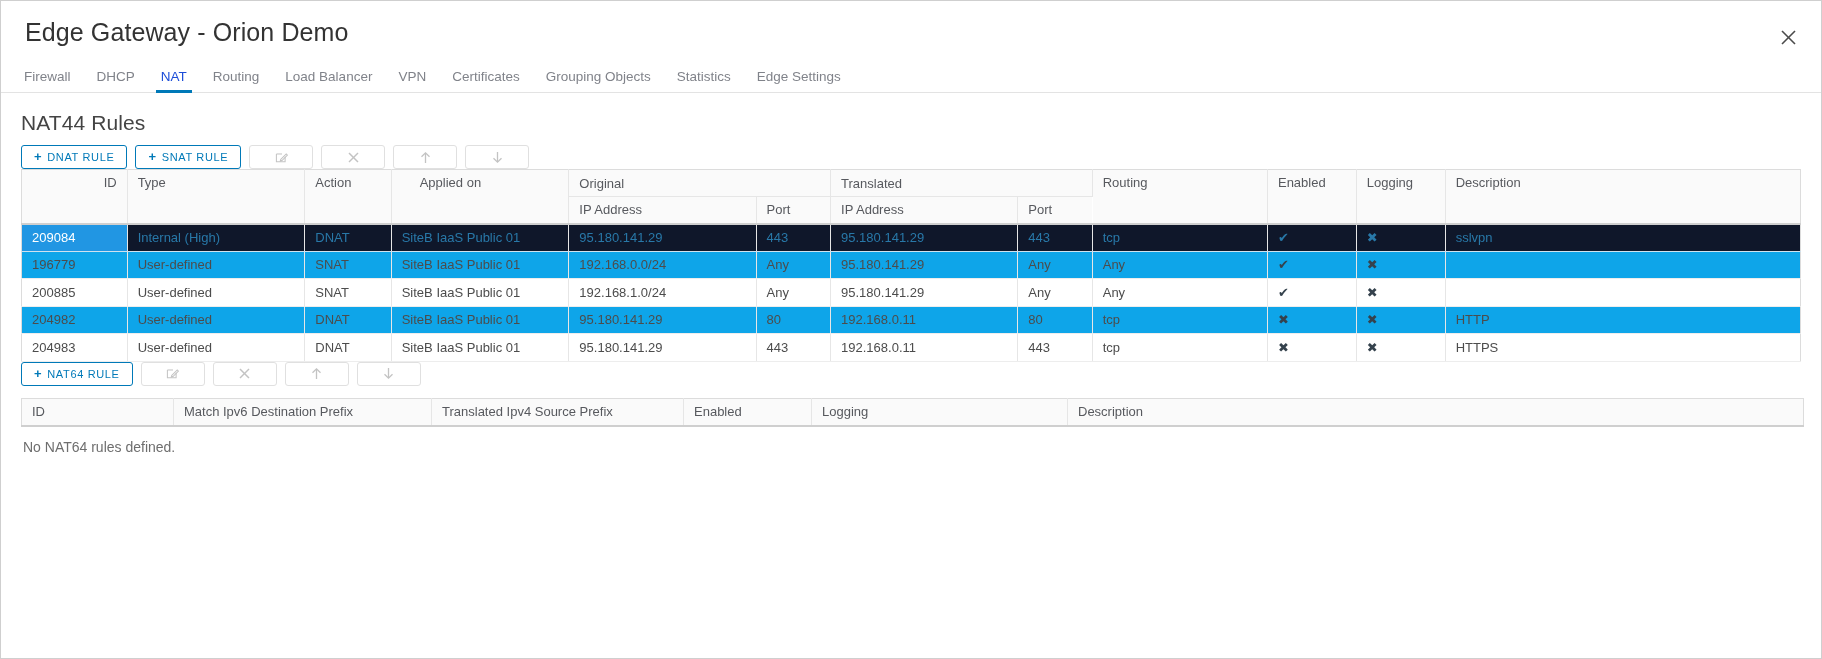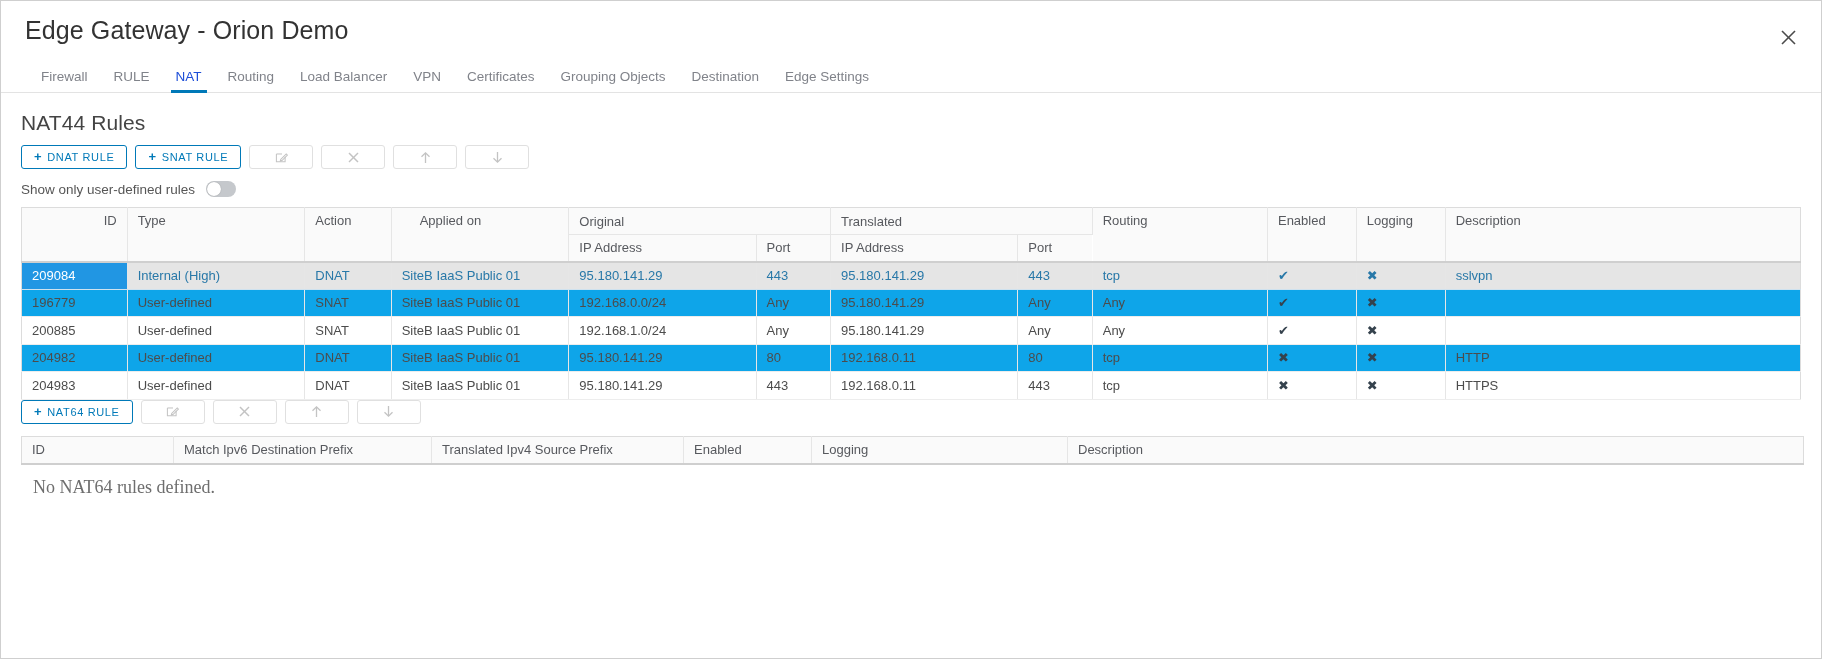--- a/index.html
+++ b/index.html
@@ -17,44 +17,44 @@
     width: 1822px; height: 659px;
     background: #ffffff;
     border: 1px solid #cfcfcf;
     padding: 0;
   }
 
   
   .title-bar {
     position: relative;
     height: 58px;
-    padding: 0 24px;
+    padding: 12px 24px;
     display: flex;
-    align-items: center;
+    align-items: flex-end;
   }
   .window-title {
     font-size: 25px;
     font-weight: 400;
     color: #333333;
     letter-spacing: .1px;
   }
   .close-btn {
     position: absolute;
     right: 16px; top: 19px;
     width: 34px; height: 34px;
     display: flex; align-items: center; justify-content: center;
     cursor: pointer;
   }
   .close-btn svg { display: block; }
 
   
   .tabs {
     display: flex;
     align-items: flex-end;
-    padding: 0 27px;
+    padding: 0 10px;
     height: 34px;
     border-bottom: 1px solid #e3e3e3;
     margin-bottom: 0;
   }
   .tab {
     position: relative;
     padding: 0 11px 9px 11px;
     margin: 0 2px;
     font-size: 13.5px;
     color: #80838a;
@@ -163,38 +163,37 @@
     height: 27px;
     font-size: 13px;
   }
   thead.head-2 tr.r1 th { border-bottom: 1px solid #e6e6e6; }
   thead.head-2 { border-bottom: 2px solid #cfcfcf; }
 
   tbody tr { height: 27.5px; }
   tbody tr.alt  { background: #0ea5e9; }
   tbody tr.plain{ background: #ffffff; }
   tbody tr td { border-bottom: 1px solid #ededed; }
-  tbody tr.selected { background: #e5e5e5; }
+  tbody tr.selected { background: #0f172a; }
   tbody tr.selected td { color: #2878a8; border-bottom-color:#cfe2ef; }
   tbody tr.selected td.idcell {
     background: #2196e3;
     color: #ffffff;
   }
   td.idcell { text-align: right; padding-right: 13px; }
   td.ctr, th.ctr { text-align: center; }
   .mark { font-size: 13px; line-height: 1; }
   .mark.check { color: #35424d; }
   .mark.cross { color: #35424d; }
   tr.selected .mark { color: #2878a8; }
 
   .empty-note {
-    font-size: 18px;
+    font-size: 14px;
     color: #6e6e6e;
-    margin: 12px 0 0 12px;
-    font-family: Liberation Serif, serif;
+    margin: 12px 0 0 2px;
   }
 
   thead.head-1 th {
     background: #fafafa;
     color: #57595e;
     height: 28px;
     font-size: 13px;
   }
   thead.head-1 { border-bottom: 2px solid #cfcfcf; }
 </style>
@@ -208,28 +207,28 @@
     <div class="close-btn">
       <svg width="17" height="17" viewBox="0 0 17 17" aria-hidden="true">
         <line x1="2" y1="2" x2="15" y2="15" stroke="#4b4b4b" stroke-width="1.6"></line>
         <line x1="15" y1="2" x2="2" y2="15" stroke="#4b4b4b" stroke-width="1.6"></line>
       </svg>
     </div>
   </div>
 
   <div class="tabs">
     <div class="tab">Firewall</div>
-    <div class="tab">RULE</div>
+    <div class="tab">DHCP</div>
     <div class="tab active">NAT</div>
     <div class="tab">Routing</div>
     <div class="tab">Load Balancer</div>
     <div class="tab">VPN</div>
     <div class="tab">Certificates</div>
     <div class="tab">Grouping Objects</div>
-    <div class="tab">Destination</div>
+    <div class="tab">Statistics</div>
     <div class="tab">Edge Settings</div>
   </div>
 
   <div class="section">
     <div class="section-title">NAT44 Rules</div>
 
     <div class="toolbar">
       <div class="btn">
         <span class="plus">+</span>
         <span>DNAT RULE</span>
@@ -266,26 +265,20 @@
       <div class="btn icon-btn">
         <span>
           <svg width="13" height="13" viewBox="0 0 13 13">
             <line x1="6.5" y1="1" x2="6.5" y2="11" stroke="#c3c3c3" stroke-width="1.3"></line>
             <polyline points="2.5,7.2 6.5,11.2 10.5,7.2" fill="none" stroke="#c3c3c3" stroke-width="1.3"></polyline>
           </svg>
         </span>
       </div>
     </div>
 
-    <div class="toggle-row">
-      <span class="toggle-label">Show only user-defined rules</span>
-      <span class="switch">
-        <span class="knob"></span>
-      </span>
-    </div>
 
     <table class="grid">
       <colgroup>
         <col style="width:88px">
         <col style="width:148px">
         <col style="width:72px">
         <col style="width:148px">
         <col style="width:156px">
         <col style="width:62px">
         <col style="width:156px">

